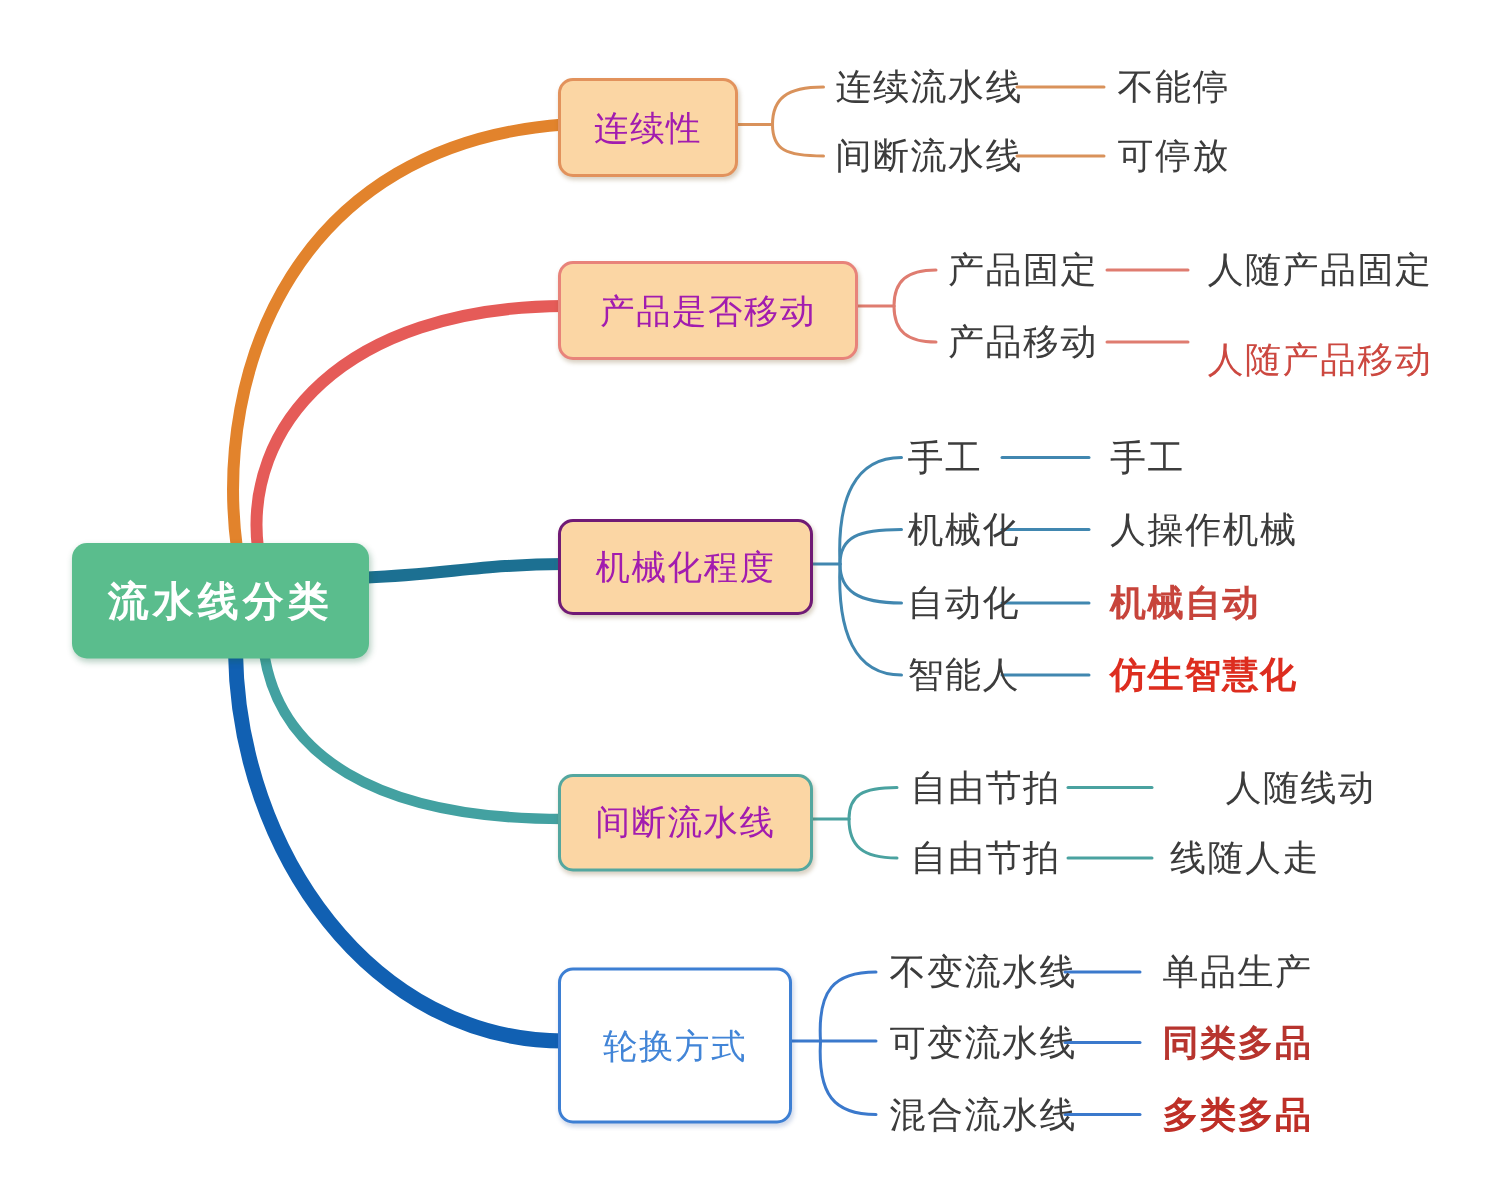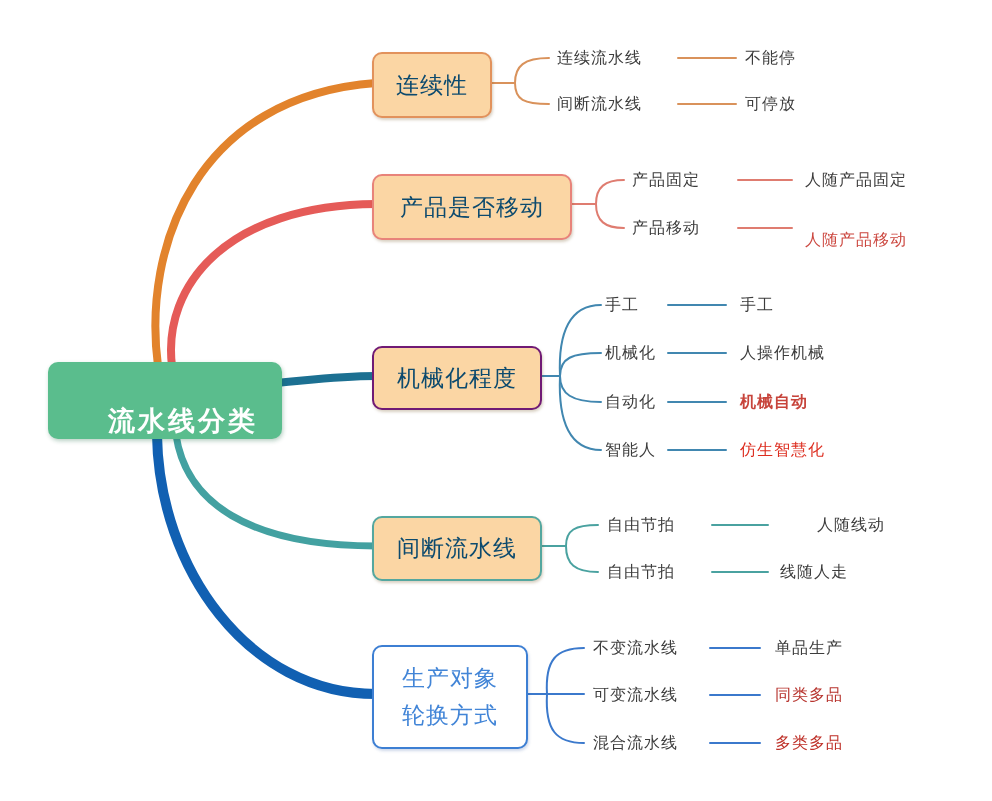--- a/index.html
+++ b/index.html
@@ -3,42 +3,41 @@
 <meta charset="utf-8">
 <style>
   html,body{margin:0;padding:0;background:#ffffff;}
   .canvas{
     position:relative;width:992px;height:801px;background:#ffffff;overflow:hidden;
     font-family:"Liberation Sans","DejaVu Sans",sans-serif;
   }
   .connector-layer{position:absolute;left:0;top:0;}
   .topic{
     position:absolute;display:flex;align-items:center;justify-content:center;
-    border-radius:10px;background:#FBD6A4;font-size:23px;color:#0c4a6e;
+    border-radius:10px;background:#FBD6A4;font-size:23px;color:#a21caf;
     letter-spacing:1px;box-shadow:1px 2px 3px rgba(120,90,40,.28);
     white-space:nowrap;
   }
   .b1{border:2px solid #E2925C}
   .b2{border:2px solid #E8837A}
   .b3{border:2px solid #701a75}
   .b4{border:2px solid #54A79F}
   .b5{border:2px solid #3D7FD3;background:#ffffff;color:#4285D7;
       flex-direction:column;line-height:37px;box-shadow:1px 2px 3px rgba(40,80,160,.22)}
   .root{
-    position:absolute;display:flex;align-items:flex-end;justify-content:center;
+    position:absolute;display:flex;align-items:center;justify-content:center;
     background:#5ABD8D;border-radius:10px;color:#ffffff;font-size:27px;
     font-weight:bold;letter-spacing:3px;box-shadow:1px 2px 4px rgba(20,100,60,.3);
     white-space:nowrap;
-    padding-left:36px;
   }
   .child,.value{
-    position:absolute;transform:translateY(-50%);font-size:16px;color:#3C3C3C;
+    position:absolute;transform:translateY(-50%);font-size:24px;color:#3C3C3C;
     letter-spacing:1px;white-space:nowrap;cursor:default;
   }
-  .bold{font-weight:normal}
+  .bold{font-weight:bold}
 </style>
 </head>
 <body>
 
 <div class="canvas">
 
   <svg class="connector-layer" width="992" height="801" viewBox="0 0 992 801">
 
     <path d="M158,366 C142,245 198,96 376,83" fill="none" stroke-width="8" stroke-linecap="round" stroke="#E2832C"></path>
     <path d="M172,366 C162,285 228,205 376,204" fill="none" stroke-width="8" stroke-linecap="round" stroke="#E55B58"></path>
@@ -103,21 +102,20 @@
   <div class="topic b2" style="left:372px;top:174px;width:196px;height:62px">
     <span>产品是否移动</span>
   </div>
   <div class="topic b3" style="left:372px;top:346px;width:166px;height:60px">
     <span>机械化程度</span>
   </div>
   <div class="topic b4" style="left:372px;top:516px;width:166px;height:61px">
     <span>间断流水线</span>
   </div>
   <div class="topic b5" style="left:372px;top:645px;width:152px;height:100px">
-    <span>生产对象</span>
     <span>轮换方式</span>
   </div>
 
   <div class="child" style="left:557px;top:58px">连续流水线</div>
   <div class="value" style="left:745px;top:58px">不能停</div>
   <div class="child" style="left:557px;top:104px">间断流水线</div>
   <div class="value" style="left:745px;top:104px">可停放</div>
 
   <div class="child" style="left:632px;top:180px">产品固定</div>
   <div class="value" style="left:805px;top:180px">人随产品固定</div>

